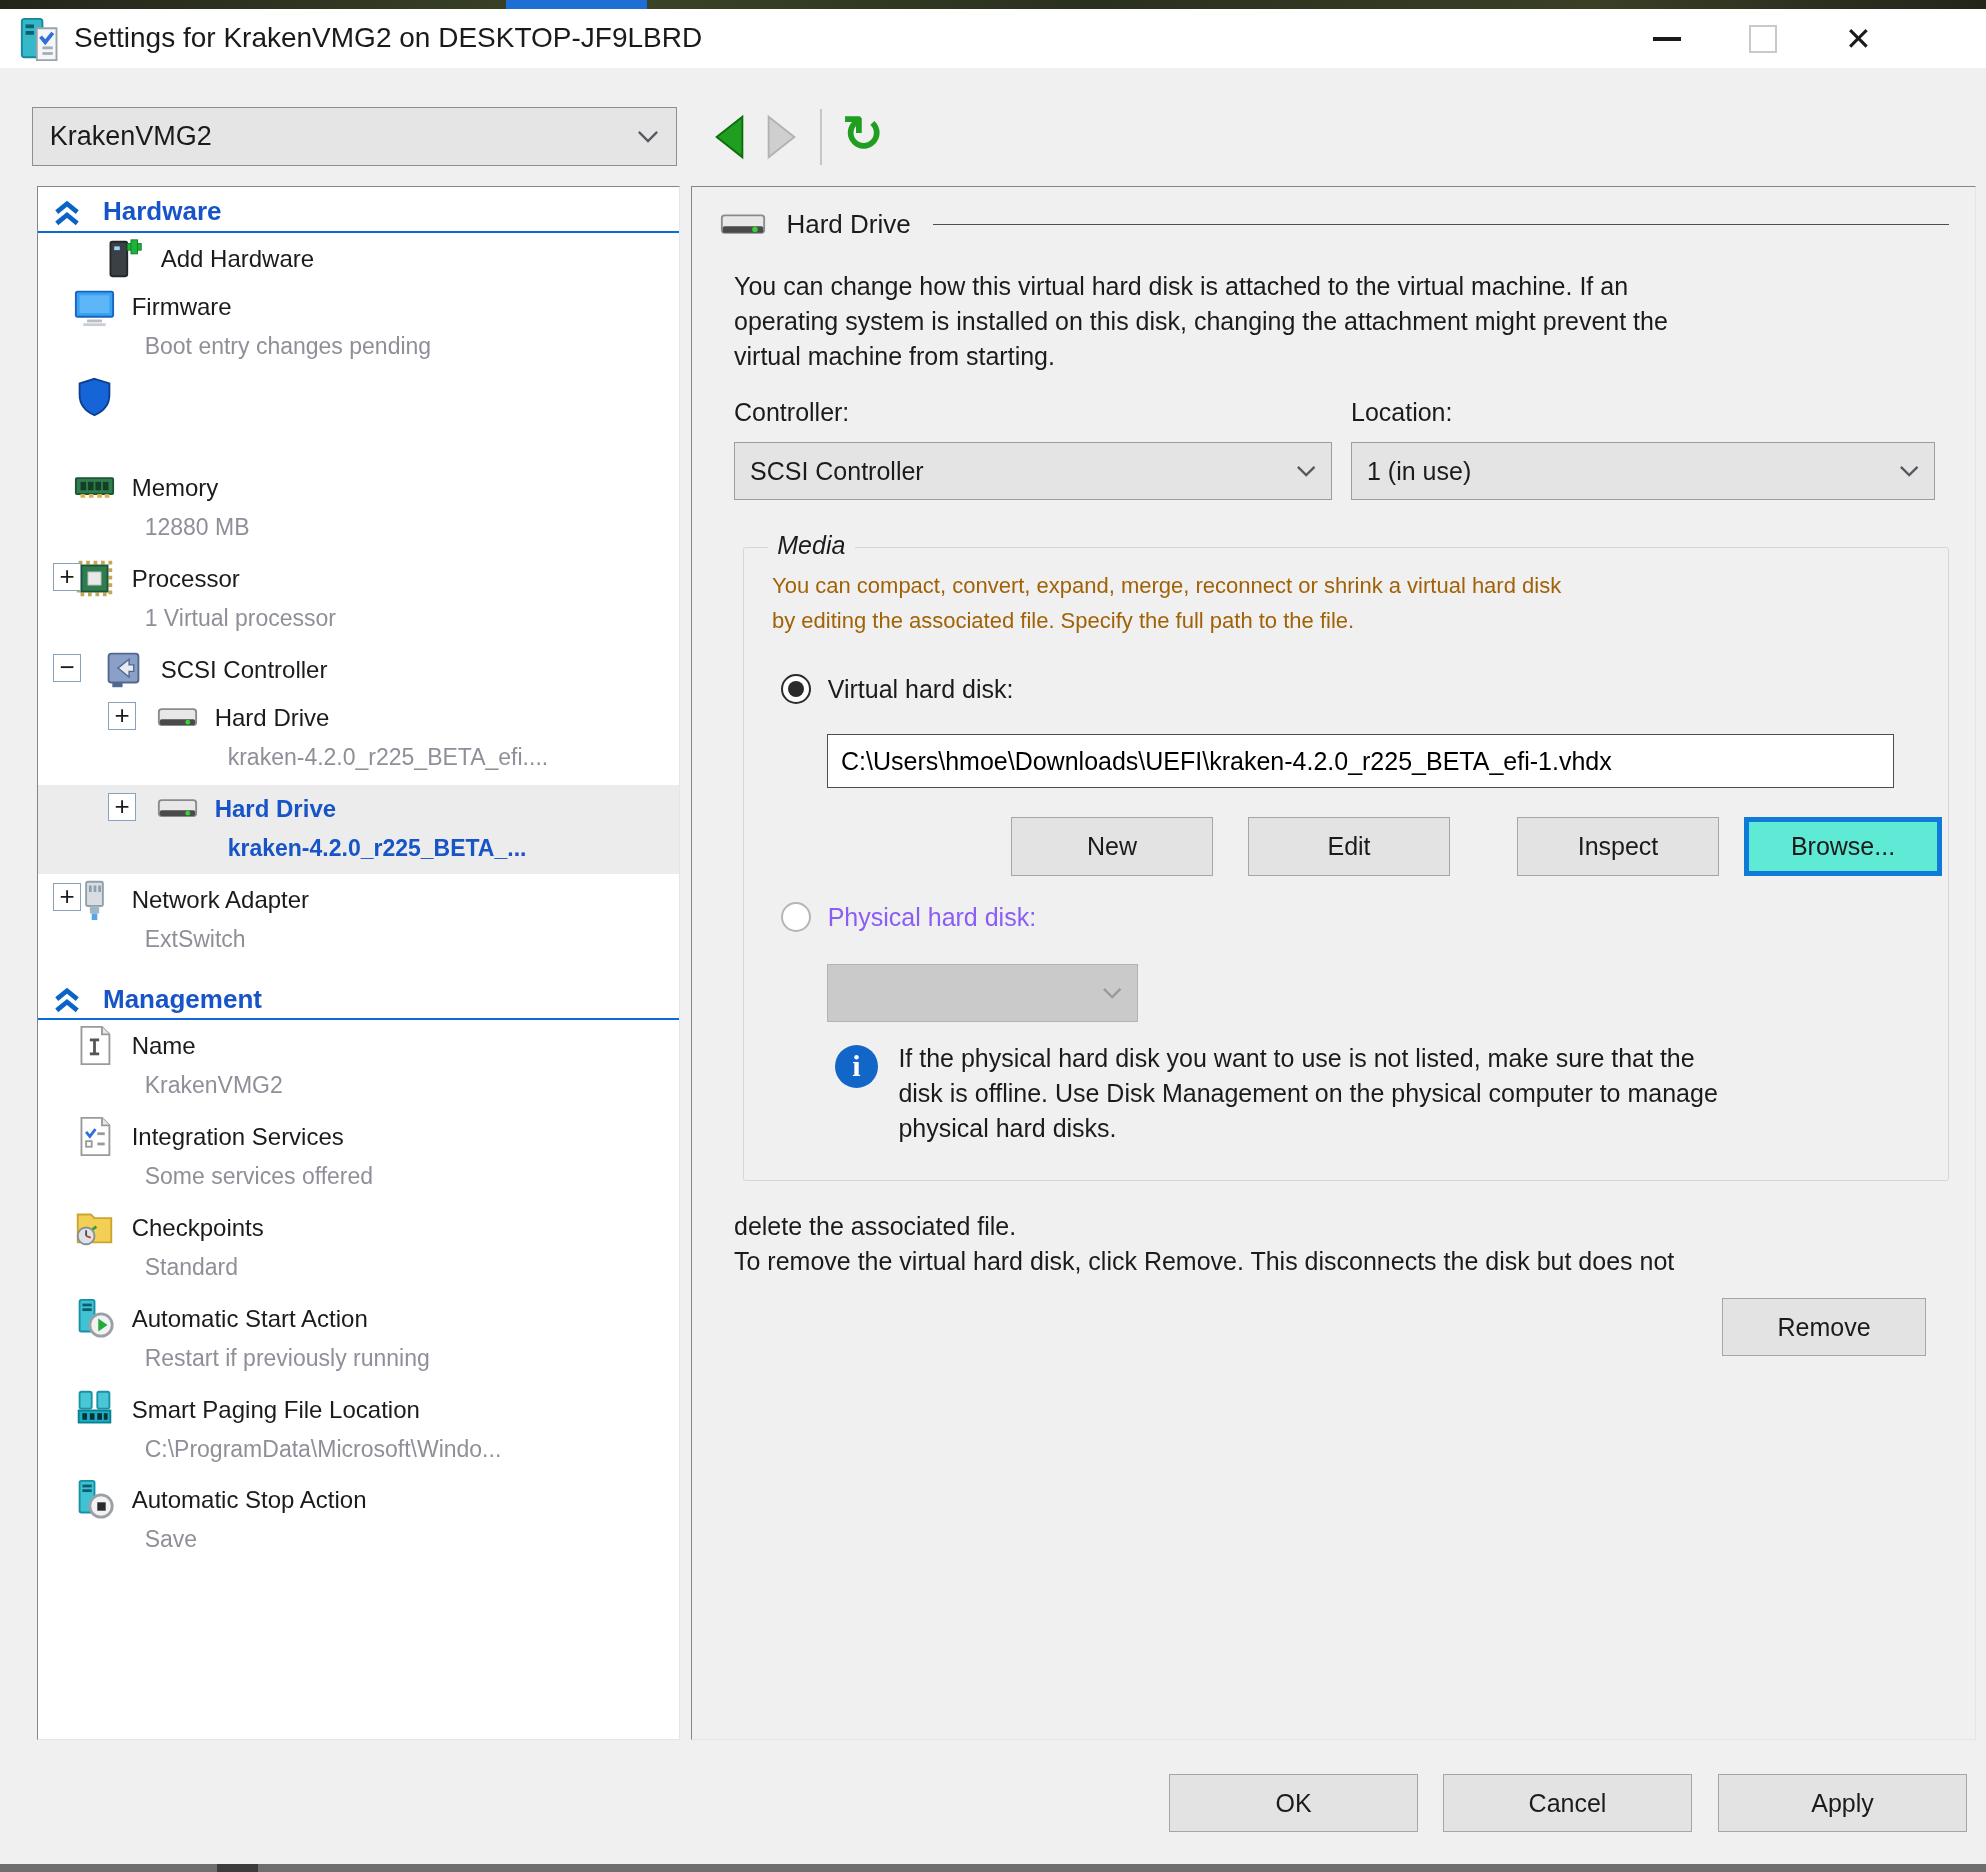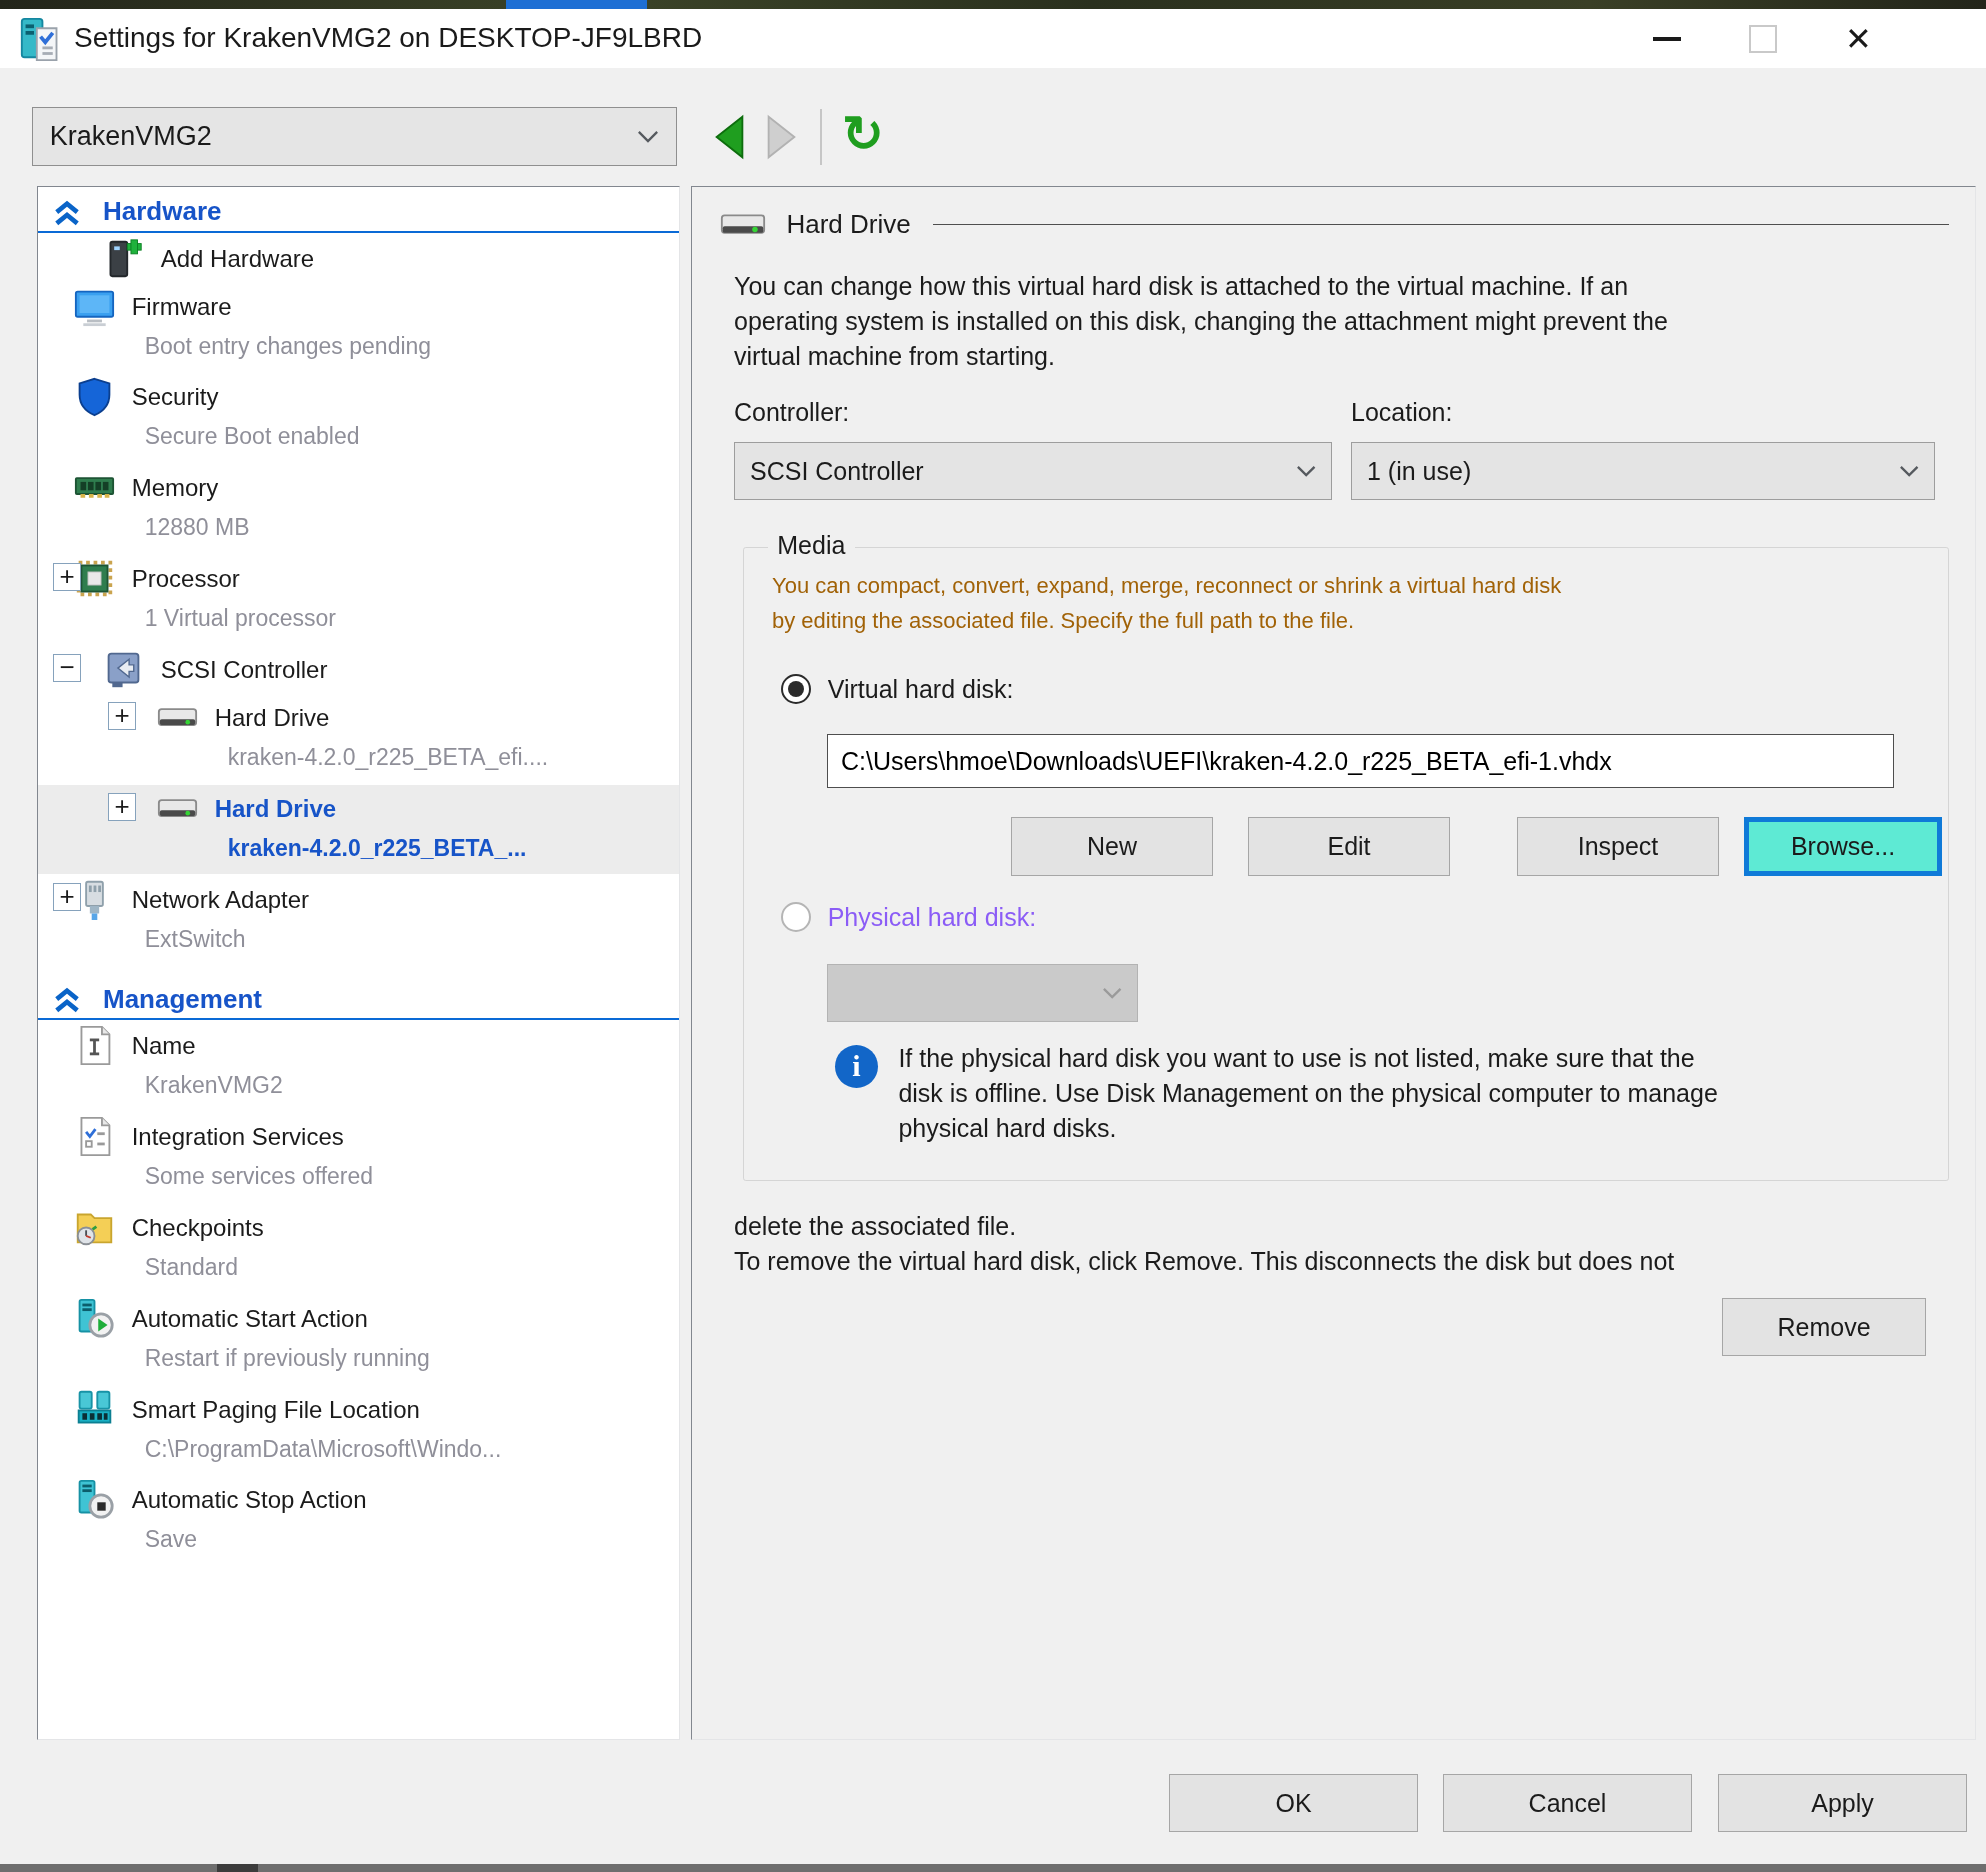--- a/index.html
+++ b/index.html
@@ -61,21 +61,21 @@
   .ctl-col{width:617px;} .loc-col{width:584px;}
   .fld-label{font-size:25px;color:#1b1b1b;margin-bottom:15px;}
   .combo{height:58px;background:#e4e4e4;border:1.9px solid #9d9d9d;box-sizing:border-box;display:flex;
          align-items:center;padding:0 15px;font-size:25px;color:#1b1b1b;}
   .combo .val{flex:1;white-space:nowrap;}
   .ctl-col .combo{width:598px;} .loc-col .combo{width:584px;}
   .combo.disabled{width:311px;background:#cacaca;border-color:#b3b3b3;color:#8f8f8f;}
   
   .groupbox{position:absolute;left:51px;top:360px;width:1206px;height:634px;border:0.9px solid #d5d5d5;
             border-radius:2.8px;box-sizing:border-box;}
-  .gb-label{position:absolute;left:24px;top:-16.7px;background:#f0f0f0;padding:0 9.3px;font-size:25px;color:#1b1b1b;}
+  .gb-label{position:absolute;left:24px;top:-16.7px;background:#f0f0f0;padding:0 9.3px;font-size:25px;color:#1b1b1b;font-style:italic;}
   .gb-desc{position:absolute;left:28px;top:20px;font-size:22px;color:#a16207;line-height:35px;}
   .radio-row{position:absolute;display:flex;align-items:center;}
   .radio{width:30px;height:30px;border-radius:50%;border:2.8px solid #2b2b2b;box-sizing:border-box;
          position:relative;background:#fff;flex:0 0 30px;}
   .radio.checked::after{content:'';position:absolute;left:4.6px;top:4.6px;right:4.6px;bottom:4.6px;background:#2b2b2b;border-radius:50%;}
   .radio.disabled{border-color:#b5b5b5;}
   .radio-row .rlbl{margin-left:16.7px;font-size:25px;color:#1b1b1b;}
   .radio-row .rlbl.disabled{color:#8b5cf6;}
   .vhd-radio{left:37px;top:126px;}
   .phd-radio{left:37px;top:354px;}
@@ -198,24 +198,20 @@
         <div class="sub">Boot entry changes pending</div>
       </div>
     </div>
 
     <div class="sb-item two">
       <span class="icn">
         <svg viewBox="0 0 44 44" width="41" height="41">
             <path d="M22 3 L38 8 V20 C38 31 31 38 22 42 C13 38 6 31 6 20 V8 Z" fill="#1565d8" stroke="#0b3f8f" stroke-width="2"></path>
           </svg>
       </span>
-      <div class="sb-txt">
-        <div class="lbl">Security</div>
-        <div class="sub">Secure Boot enabled</div>
-      </div>
     </div>
 
     <div class="sb-item two">
       <span class="icn">
         <svg viewBox="0 0 44 44" width="41" height="41">
             <rect x="2" y="12" width="40" height="17" rx="1" fill="#2f7d4e" stroke="#1d5434" stroke-width="2"></rect>
             <g fill="#143f26">
               <rect x="7" y="16" width="6" height="9"></rect>
               <rect x="15" y="16" width="6" height="9"></rect>
               <rect x="23" y="16" width="6" height="9"></rect>

